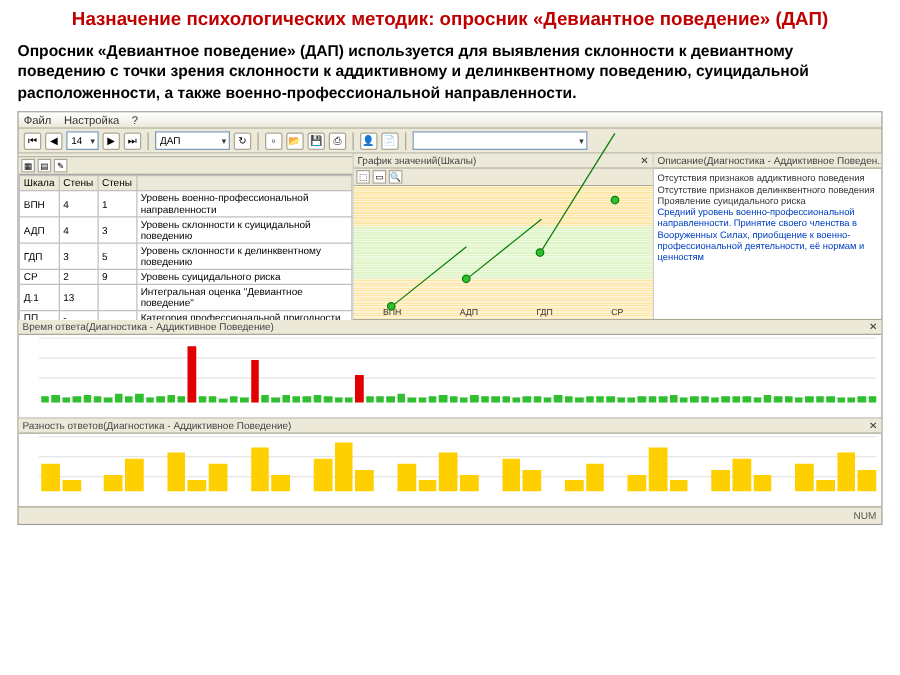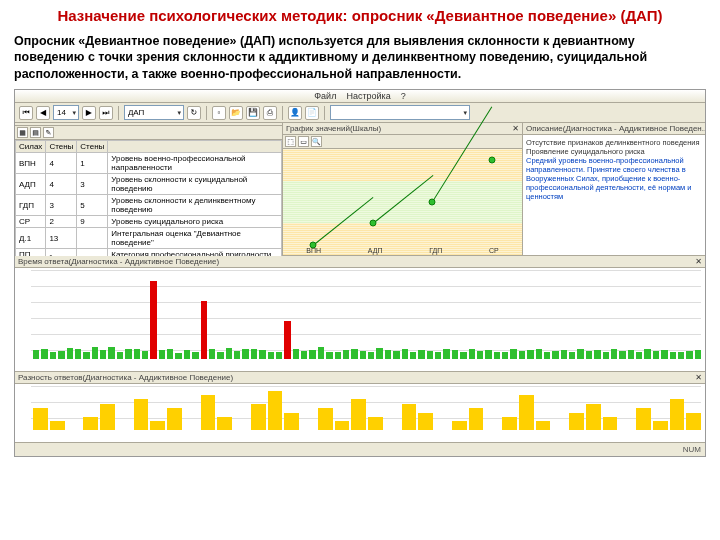--- a/index.html
+++ b/index.html
@@ -1,21 +1,21 @@
 <!DOCTYPE html>
 <html><head>
 <meta charset="utf-8">
 <style>
   * { box-sizing: border-box; margin: 0; padding: 0; }
   body { width: 720px; height: 540px; background: #fff; font-family: Arial, sans-serif; overflow: hidden; }
   .slide-title { text-align: center; color: #c00000; font-size: 15px; font-weight: bold; padding: 6px 20px 4px; line-height: 1.3; }
   .slide-desc { font-size: 12.5px; font-weight: bold; color: #000; padding: 3px 14px 6px; line-height: 1.35; }
   .slide-desc span.em { color: #000; }
   .app-window { margin: 0 14px; border: 1px solid #999; background: #ece9d8; font-size: 9px; }
-  .menubar { background: linear-gradient(#fff,#ece9d8); border-bottom: 1px solid #aca899; padding: 1px 4px; font-size: 9px; display: flex; gap: 10px; justify-content: center; }
+  .menubar { background: linear-gradient(#fff,#ece9d8); border-bottom: 1px solid #aca899; padding: 1px 4px; font-size: 9px; display: flex; gap: 10px; }
   .menubar span { color: #333; }
   .toolbar { background: #ece9d8; border-bottom: 1px solid #aca899; padding: 2px 4px; display: flex; align-items: center; gap: 3px; }
   .tb-btn { width: 14px; height: 14px; background: #fefefe; border: 1px solid #aca899; border-radius: 2px; display: inline-flex; align-items: center; justify-content: center; font-size: 8px; }
   .tb-sep { width: 1px; height: 14px; background: #aca899; margin: 0 2px; }
   .tb-combo { height: 15px; background: #fff; border: 1px solid #7f9db9; font-size: 8px; padding: 0 12px 0 3px; display: inline-flex; align-items: center; position: relative; min-width: 40px; }
   .tb-combo::after { content: "▾"; position: absolute; right: 2px; font-size: 7px; color: #333; }
   .top-panes { display: flex; border-bottom: 1px solid #aca899; }
   .pane { border-right: 1px solid #aca899; background: #fff; display: flex; flex-direction: column; }
   .pane:last-child { border-right: none; }
   .pane-title { background: #ece9d8; border-bottom: 1px solid #aca899; font-size: 8px; padding: 1px 3px; color: #444; white-space: nowrap; overflow: hidden; display: flex; justify-content: space-between; }
@@ -32,21 +32,21 @@
   .band { position: absolute; left: 0; right: 0; }
   .band.top { top: 0; height: 30%; background: repeating-linear-gradient(0deg,#fde6a8,#fde6a8 1px,#fdf3d3 1px,#fdf3d3 2px); }
   .band.mid { top: 30%; height: 40%; background: repeating-linear-gradient(0deg,#dff5c9,#dff5c9 1px,#eefadf 1px,#eefadf 2px); }
   .band.bot { top: 70%; height: 30%; background: repeating-linear-gradient(0deg,#fde6a8,#fde6a8 1px,#fdf3d3 1px,#fdf3d3 2px); }
   .dot { position: absolute; width: 7px; height: 7px; background: #2fbf2f; border: 1px solid #0a7f0a; border-radius: 50%; transform: translate(-50%,-50%); }
   .line { position: absolute; height: 1px; background: #0a7f0a; transform-origin: left center; }
   .axis-labels { position: absolute; bottom: 1px; left: 0; right: 0; display: flex; justify-content: space-around; font-size: 7px; color: #333; }
   .text-pane { width: 182px; height: 132px; }
   .text-content { font-size: 7.5px; padding: 3px; color: #333; line-height: 1.2; }
   .text-content .blue { color: #0040c0; }
-  .bar-pane { height: 116px; border-bottom: 1px solid #aca899; background: #fff; display: flex; flex-direction: column; }
+  .bar-pane { height: 79px; border-bottom: 1px solid #aca899; background: #fff; display: flex; flex-direction: column; }
   .bar-area { flex: 1; display: flex; align-items: flex-end; padding: 2px 4px 12px 18px; gap: 2px; position: relative; }
   .bar-area::before { content: ""; position: absolute; left: 16px; right: 4px; top: 2px; bottom: 12px; background-image: linear-gradient(#ddd 1px, transparent 1px); background-size: 100% 16px; pointer-events: none; }
   .bar { flex: 1; min-width: 3px; position: relative; z-index: 1; }
   .bar.g { background: #2fbf2f; }
   .bar.r { background: #e00000; }
   .bar.y { background: #ffd000; }
   .sm-bar-pane { height: 70px; background: #fff; display: flex; flex-direction: column; }
   .statusbar { background: #ece9d8; border-top: 1px solid #aca899; padding: 2px 4px; font-size: 8px; display: flex; justify-content: flex-end; color: #555; }
 </style>
 </head>
@@ -91,21 +91,21 @@
           <span class="pane-close">✕</span>
         </div>
       <div class="pane-tools">
         <span class="mini-btn">▦</span>
         <span class="mini-btn">▤</span>
         <span class="mini-btn">✎</span>
       </div>
       <table class="data">
         <tbody>
             <tr>
-          <th>Силах</th>
+          <th>Шкала</th>
           <th>Стены</th>
           <th>Стены</th>
           <th></th>
         </tr>
         </tbody>
           <tbody id="table-body">
             <tr>
               <td>ВПН</td>
               <td>4</td>
               <td>1</td>
@@ -175,20 +175,21 @@
             <div class="dot" style="left: 87.5%; top: 10%;"></div>
           </div>
       </div>
     </div>
 
     <div class="pane text-pane">
       <div class="pane-title">
           <span>Описание(Диагностика - Аддиктивное Поведен...</span>
         </div>
       <div class="text-content" id="text-content">
+          <div>Отсутствия признаков аддиктивного поведения</div>
           <div>Отсутствие признаков делинквентного поведения</div>
           <div>Проявление суицидального риска</div>
           <div class="blue">Средний уровень военно-профессиональной направленности. Принятие своего членства в Вооруженных Силах, приобщение к военно-профессиональной деятельности, её нормам и ценностям</div>
         </div>
     </div>
   </div>
 
   <div class="bar-pane">
     <div class="pane-title">
         <span>Время ответа(Диагностика - Аддиктивное Поведение)</span>

